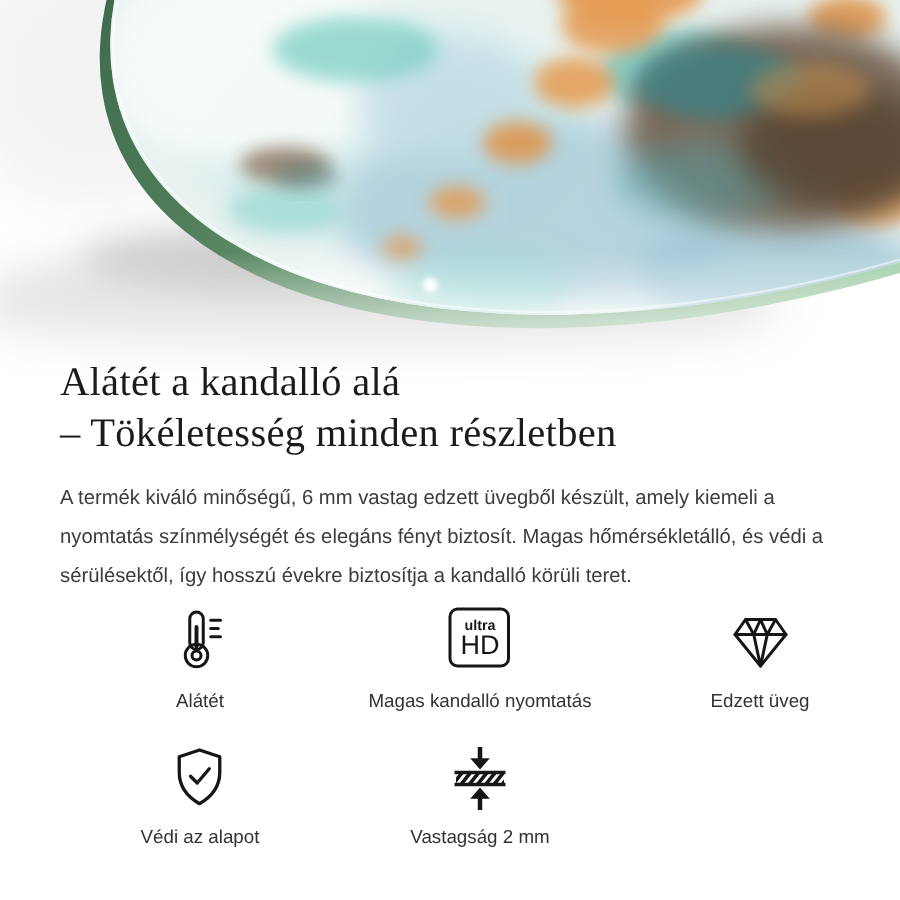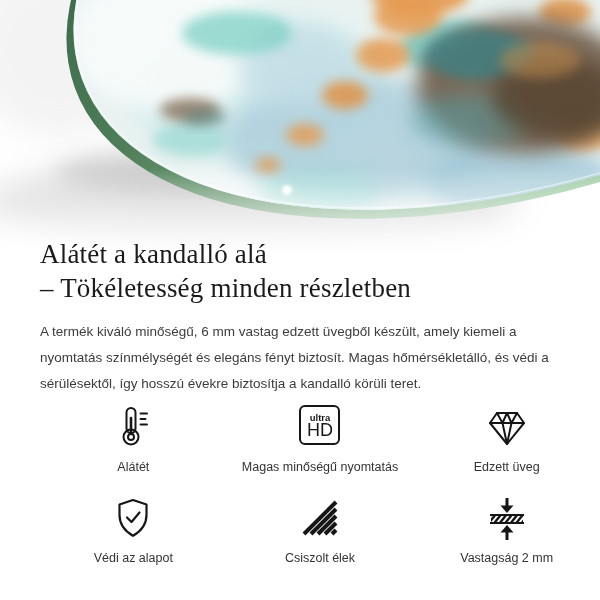--- a/index.html
+++ b/index.html
@@ -173,21 +173,21 @@
       <div class="feature-label">Alátét</div>
     </div>
 
     <div class="feature">
       <div class="icon-box">
         <div class="hd-box">
           <div class="hd-top">ultra</div>
           <div class="hd-bottom">HD</div>
         </div>
       </div>
-      <div class="feature-label">Magas minőségű nyomtatás</div>
+      <div class="feature-label">Magas kandalló nyomtatás</div>
     </div>
 
     <div class="feature">
       <div class="icon-box">
         <svg class="icon" width="44" height="44" viewBox="0 0 44 44" fill="none" stroke="#161616" stroke-width="2" stroke-linecap="round" stroke-linejoin="round">
           <path d="M12 8 H32 L39 18 L22 39 L5 18 Z"></path>
           <path d="M5 18 H39"></path>
           <path d="M12 8 L17.5 18 L22 8 L26.5 18 L32 8"></path>
           <path d="M17.5 18 L22 39 M26.5 18 L22 39"></path>
         </svg>
@@ -198,32 +198,20 @@
     <div class="feature">
       <div class="icon-box">
         <svg class="icon" width="44" height="44" viewBox="0 0 44 44" fill="none" stroke="#161616" stroke-width="2.2" stroke-linecap="round" stroke-linejoin="round">
           <path d="M22 4 L35.5 8.5 V19 C35.5 29.5 29.5 35.5 22 39.8 C14.5 35.5 8.5 29.5 8.5 19 V8.5 Z"></path>
           <path d="M16 21.5 L20.5 26 L28.5 16.5"></path>
         </svg>
       </div>
       <div class="feature-label">Védi az alapot</div>
     </div>
 
-    <div class="feature">
-      <div class="icon-box">
-        <svg class="icon" width="44" height="44" viewBox="0 0 44 44" fill="none" stroke="#161616" stroke-width="4" stroke-linecap="butt">
-          <path d="M6 38 L38 6"></path>
-          <path d="M13 38 L38 13"></path>
-          <path d="M20 38 L38 20"></path>
-          <path d="M27 38 L38 27"></path>
-          <path d="M34 38 L38 34"></path>
-        </svg>
-      </div>
-      <div class="feature-label">Csiszolt élek</div>
-    </div>
 
     <div class="feature">
       <div class="icon-box">
         <svg class="icon" width="44" height="46" viewBox="0 0 44 46" fill="none">
           <defs>
             <clipPath id="barClip">
                 <rect x="6" y="19.6" width="32" height="6.8"></rect>
               </clipPath>
           </defs>
           <line x1="22" y1="2" x2="22" y2="10" stroke="#161616" stroke-width="3"></line>

